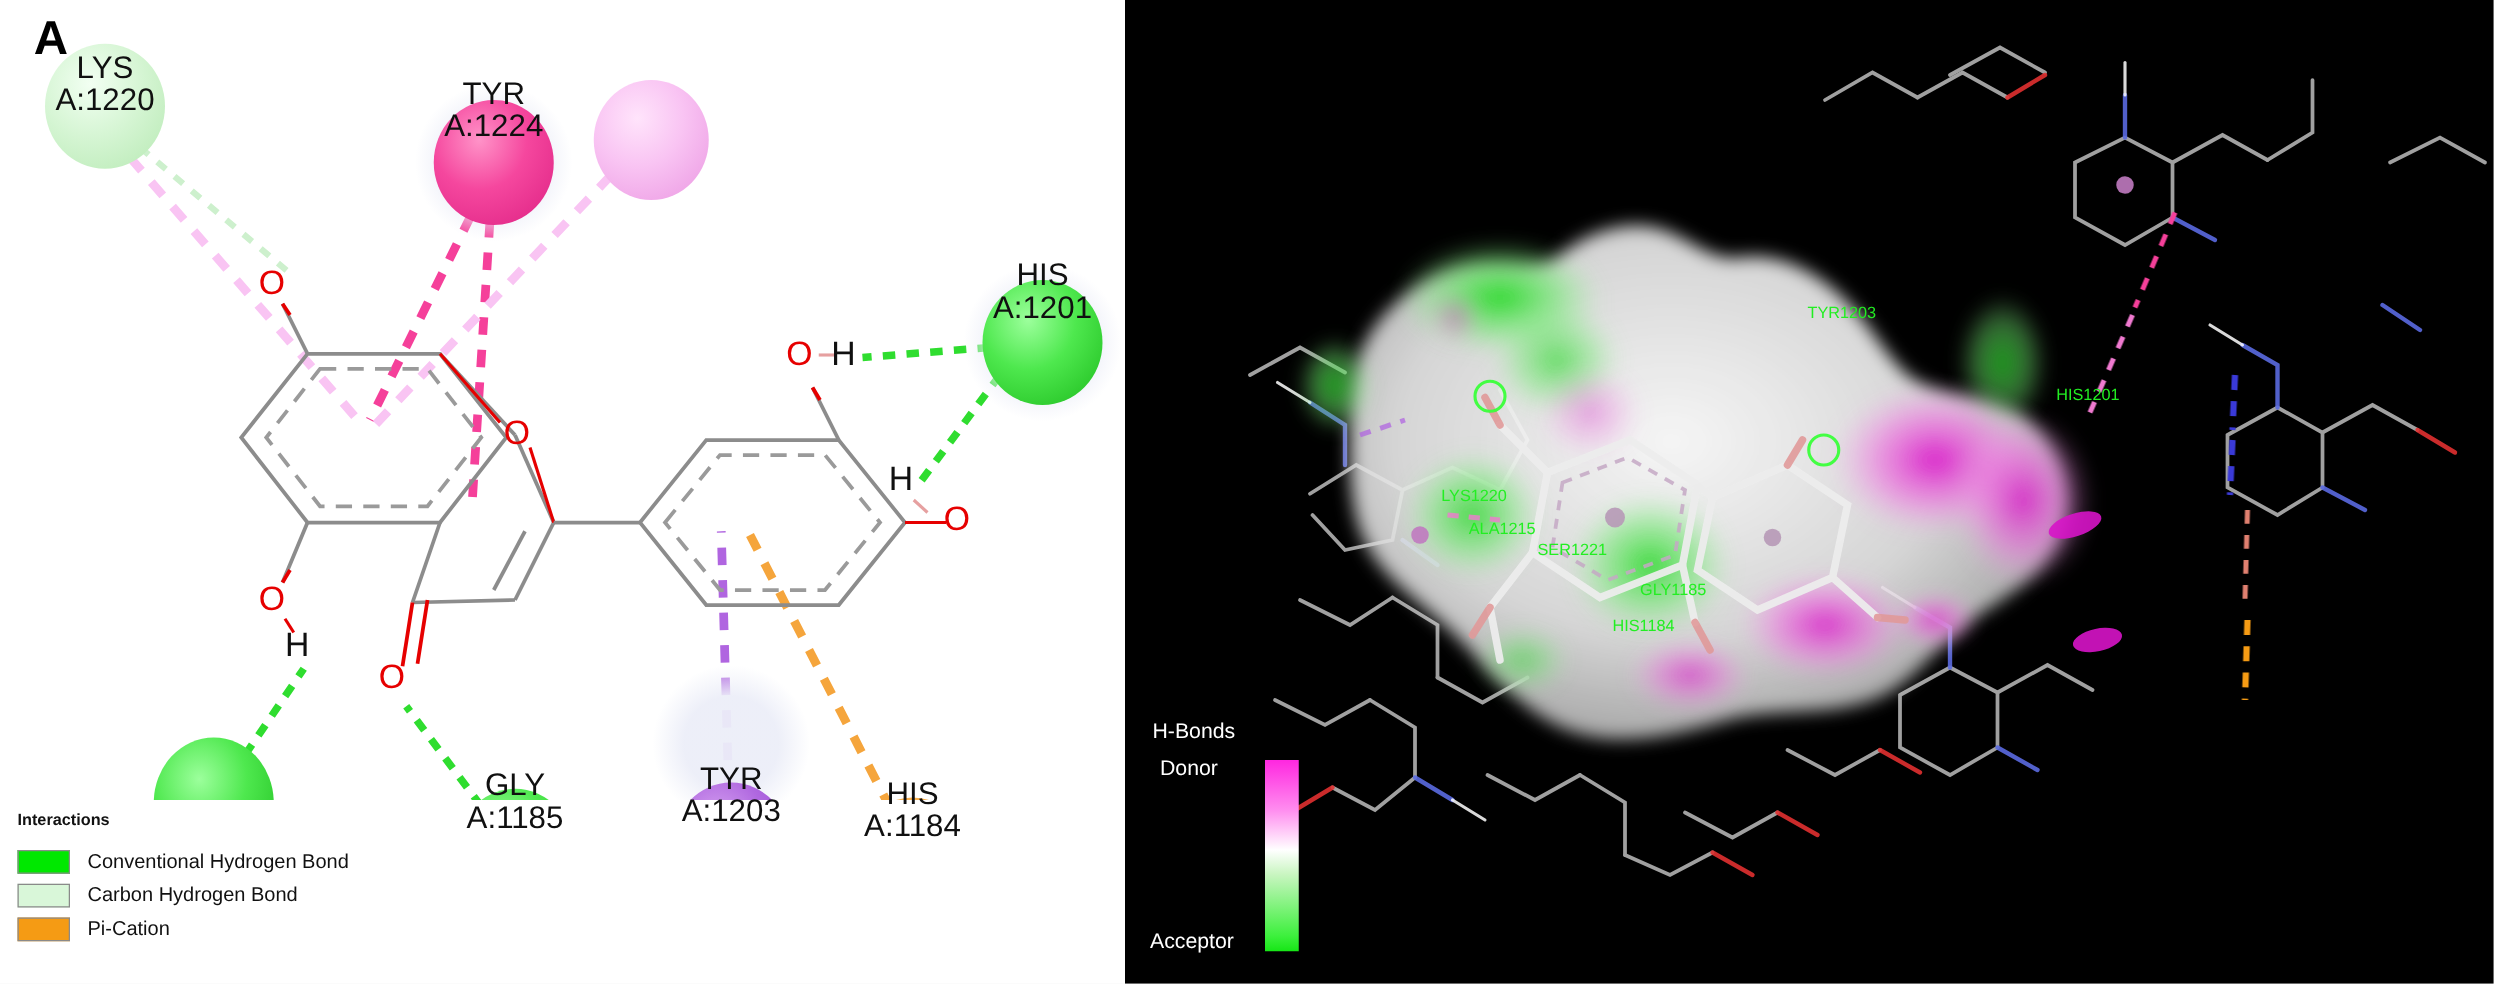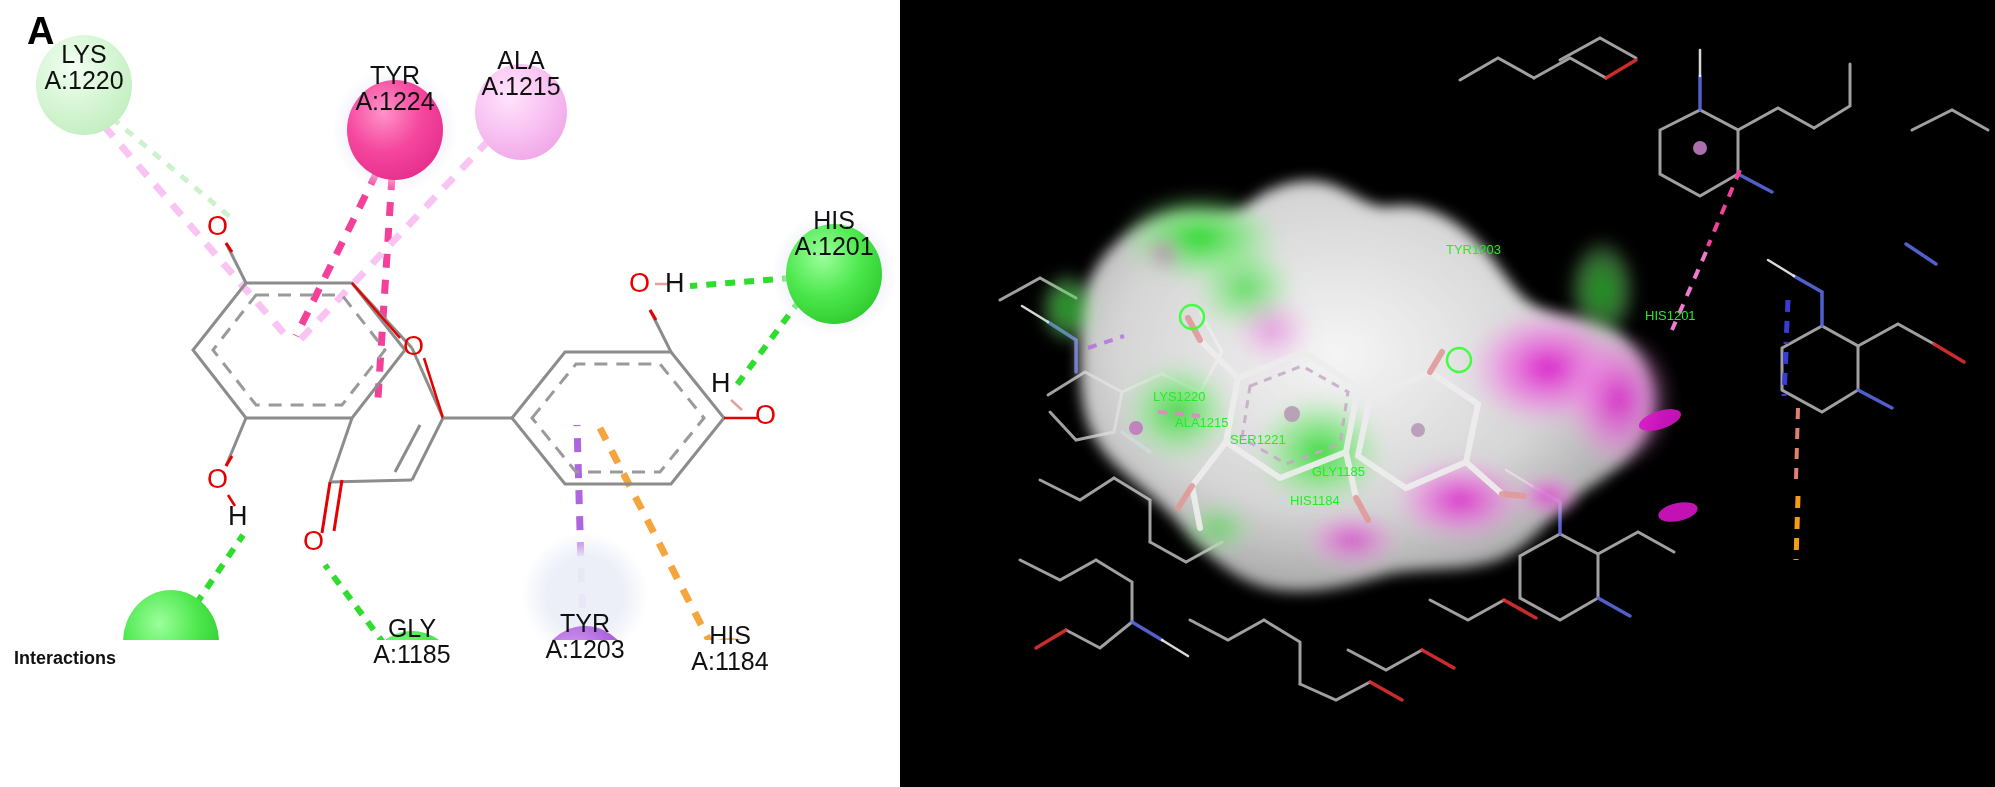--- a/index.html
+++ b/index.html
@@ -62,21 +62,21 @@
 
   
   #legend {
     position: absolute;
     left: 0px; top: 648px;
     width: 900px; height: 139px;
   }
   #legend-title {
     position: absolute;
     left: 14px; top: 0px;
-    font-size: 18px;
+    font-size: 13px;
     font-weight: bold;
     color: #111111;
     font-family: "Liberation Sans", sans-serif;
   }
   .legend-col { position: absolute; top: 30px; }
   #legend-col-1 { left: 14px; }
   #legend-col-2 { left: 478px; }
   .legend-row {
     display: flex;
     align-items: center;
@@ -271,24 +271,20 @@
       </g>
     </svg>
 
     <div class="res-label" style="left:4px;  top:42px;  width:160px;">
       <span class="rl1">LYS</span>
       <span class="rl2">A:1220</span>
     </div>
     <div class="res-label" style="left:315px; top:63px; width:160px;">
       <span class="rl1">TYR</span>
       <span class="rl2">A:1224</span>
-    </div>
-    <div class="res-label" style="left:441px; top:48px; width:160px;">
-      <span class="rl1">ALA</span>
-      <span class="rl2">A:1215</span>
     </div>
     <div class="res-label" style="left:754px; top:208px; width:160px;">
       <span class="rl1">HIS</span>
       <span class="rl2">A:1201</span>
     </div>
     <div class="res-label" style="left:332px; top:616px; width:160px;">
       <span class="rl1">GLY</span>
       <span class="rl2">A:1185</span>
     </div>
     <div class="res-label" style="left:505px; top:611px; width:160px;">
@@ -306,20 +302,34 @@
     <div class="atom atom-o" style="left:303px; top:528px;">O</div>
     <div class="atom atom-o" style="left:403px; top:333px;">O</div>
     <div class="atom atom-o" style="left:629px; top:270px;">O</div>
     <div class="atom atom-h" style="left:665px; top:270px;">H</div>
     <div class="atom atom-h" style="left:711px; top:370px;">H</div>
     <div class="atom atom-o" style="left:755px; top:402px;">O</div>
 
     <div id="legend">
       <div id="legend-title">Interactions</div>
 
+      <div class="legend-col" id="legend-col-1">
+        <div class="legend-row">
+          <span class="legend-swatch" style="background:#00e800;"></span>
+          <span class="legend-text">Conventional Hydrogen Bond</span>
+        </div>
+        <div class="legend-row">
+          <span class="legend-swatch" style="background:#d9f7d9;"></span>
+          <span class="legend-text">Carbon Hydrogen Bond</span>
+        </div>
+        <div class="legend-row">
+          <span class="legend-swatch" style="background:#f59b14;"></span>
+          <span class="legend-text">Pi-Cation</span>
+        </div>
+      </div>
 
     </div>
   </div>
 
   <div id="panel-b">
 
     <div class="panel-letter" id="panel-b-letter">B</div>
 
     <svg id="b-svg" viewBox="0 0 1095 787">
       <defs>
@@ -500,15 +510,21 @@
     </svg>
 
     <div class="res3d" style="left:253px; top:389px;">LYS1220</div>
     <div class="res3d" style="left:275px; top:415px;">ALA1215</div>
     <div class="res3d" style="left:330px; top:432px;">SER1221</div>
     <div class="res3d" style="left:412px; top:464px;">GLY1185</div>
     <div class="res3d" style="left:390px; top:493px;">HIS1184</div>
     <div class="res3d" style="left:546px; top:242px;">TYR1203</div>
     <div class="res3d" style="left:745px; top:284px;margin-top:24px;">HIS1201</div>
 
+    <div id="colorbar-group">
+      <div id="cb-title">H-Bonds</div>
+      <div id="cb-donor">Donor</div>
+      <div id="cb-bar"></div>
+      <div id="cb-acceptor">Acceptor</div>
+    </div>
   </div>
 
 </div>
 
 </body></html>

